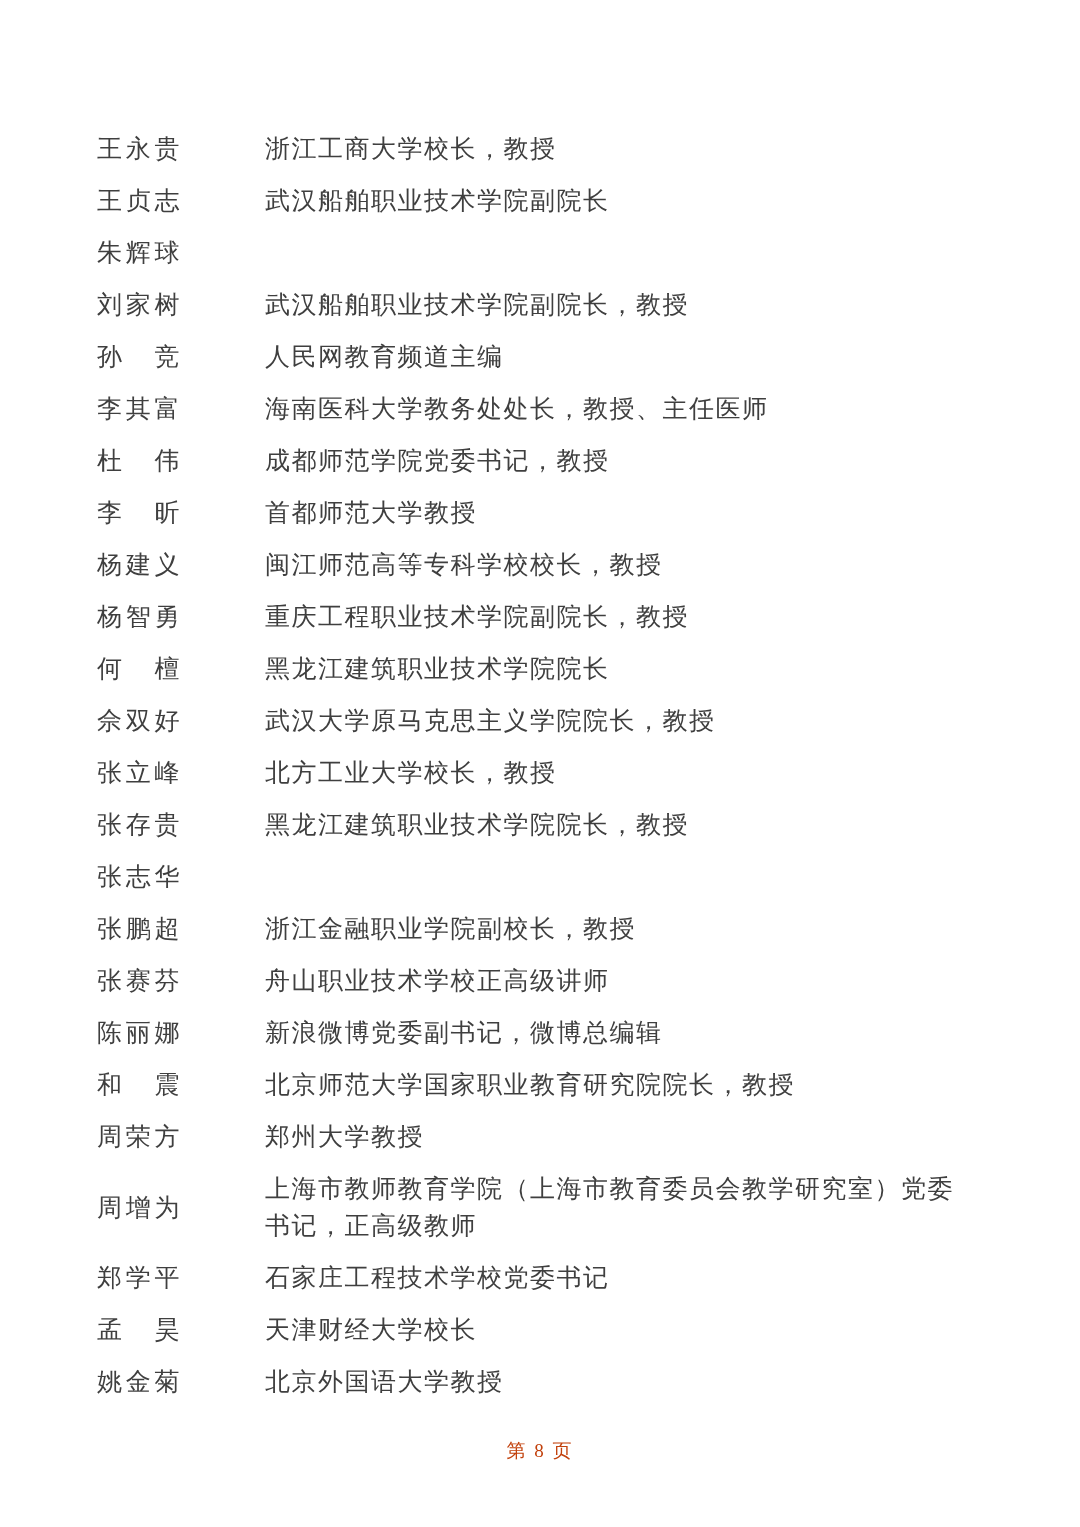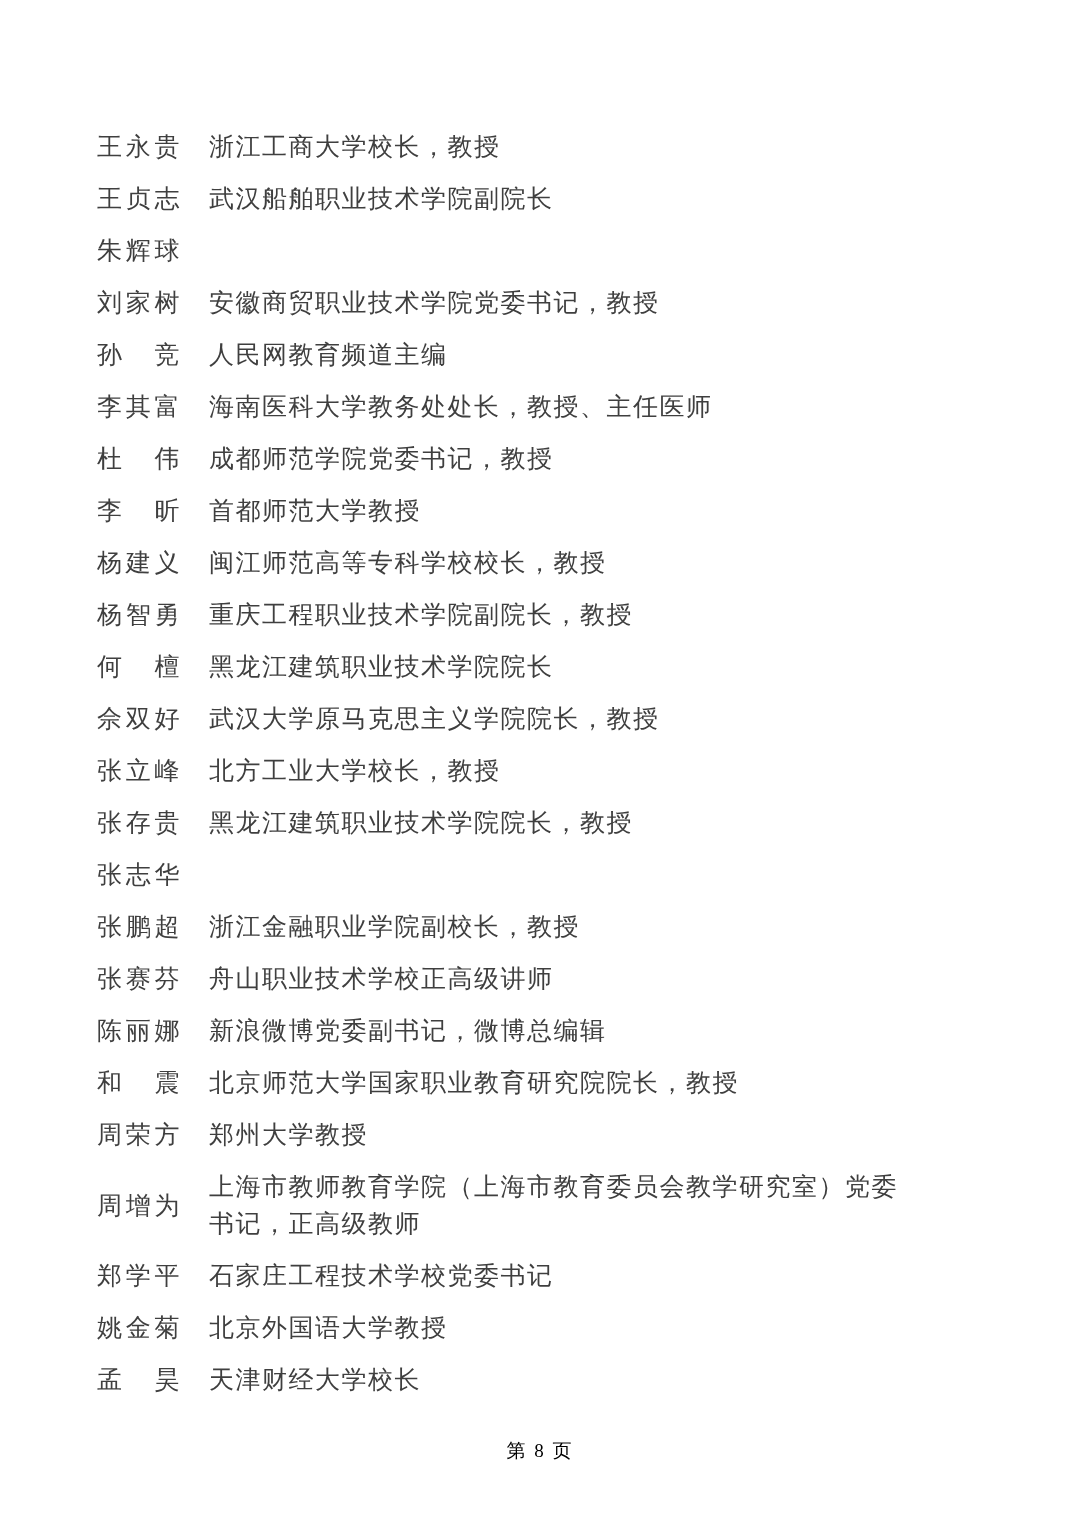--- a/index.html
+++ b/index.html
@@ -16,57 +16,56 @@
     color: #3f3f3f;
     font-family: "Liberation Serif", "DejaVu Serif", serif;
     overflow: hidden;
     box-sizing: border-box;
   }
   .list {
     position: absolute;
     left: 97px;
     top: 130px;
     right: 40px;
-    font-family: Liberation Mono, monospace;
   }
   .row {
     display: flex;
     align-items: center;
     margin-bottom: 15px;
   }
   .name {
     flex: 0 0 84px;
     width: 84px;
     font-size: 25px;
     line-height: 37px;
     letter-spacing: 1.5px;
     text-align: justify;
     text-align-last: justify;
     white-space: nowrap;
     overflow: visible;
   }
   .title {
-    margin-left: 28px;
+    margin-left: 84px;
     max-width: 700px;
     font-size: 25px;
     line-height: 37px;
     letter-spacing: 1.5px;
     text-align: left;
   }
   .page-footer {
     position: absolute;
     left: 0;
     right: 0;
     top: 1438px;
     text-align: center;
   }
   .page-number {
     font-size: 19px;
     letter-spacing: 2px;
-    color: #000000;
+    color: #c2410c;
   }
 </style>
 </head>
 <body>
 
 <div class="page">
   <main class="list">
   <div class="row">
     <span class="name">王永贵</span>
     <span class="title">浙江工商大学校长，教授</span>
@@ -76,21 +75,21 @@
     <span class="name">王贞志</span>
     <span class="title">武汉船舶职业技术学院副院长</span>
   </div>
 
   <div class="row">
     <span class="name">朱辉球</span>
   </div>
 
   <div class="row">
     <span class="name">刘家树</span>
-    <span class="title">安徽商贸职业技术学院党委书记，教授</span>
+    <span class="title">武汉船舶职业技术学院副院长，教授</span>
   </div>
 
   <div class="row">
     <span class="name">孙　竞</span>
     <span class="title">人民网教育频道主编</span>
   </div>
 
   <div class="row">
     <span class="name">李其富</span>
     <span class="title">海南医科大学教务处处长，教授、主任医师</span>
@@ -169,25 +168,25 @@
     <span class="name">周增为</span>
     <span class="title">上海市教师教育学院（上海市教育委员会教学研究室）党委书记，正高级教师</span>
   </div>
 
   <div class="row">
     <span class="name">郑学平</span>
     <span class="title">石家庄工程技术学校党委书记</span>
   </div>
 
   <div class="row">
-    <span class="name">姚金菊</span>
-    <span class="title">北京外国语大学教授</span>
+    <span class="name">孟　昊</span>
+    <span class="title">天津财经大学校长</span>
   </div>
 
   <div class="row">
-    <span class="name">孟　昊</span>
-    <span class="title">天津财经大学校长</span>
+    <span class="name">姚金菊</span>
+    <span class="title">北京外国语大学教授</span>
   </div>
 </main>
   <footer class="page-footer">
     <span class="page-number">第 8 页</span>
   </footer>
 </div>
 
 </body></html>

